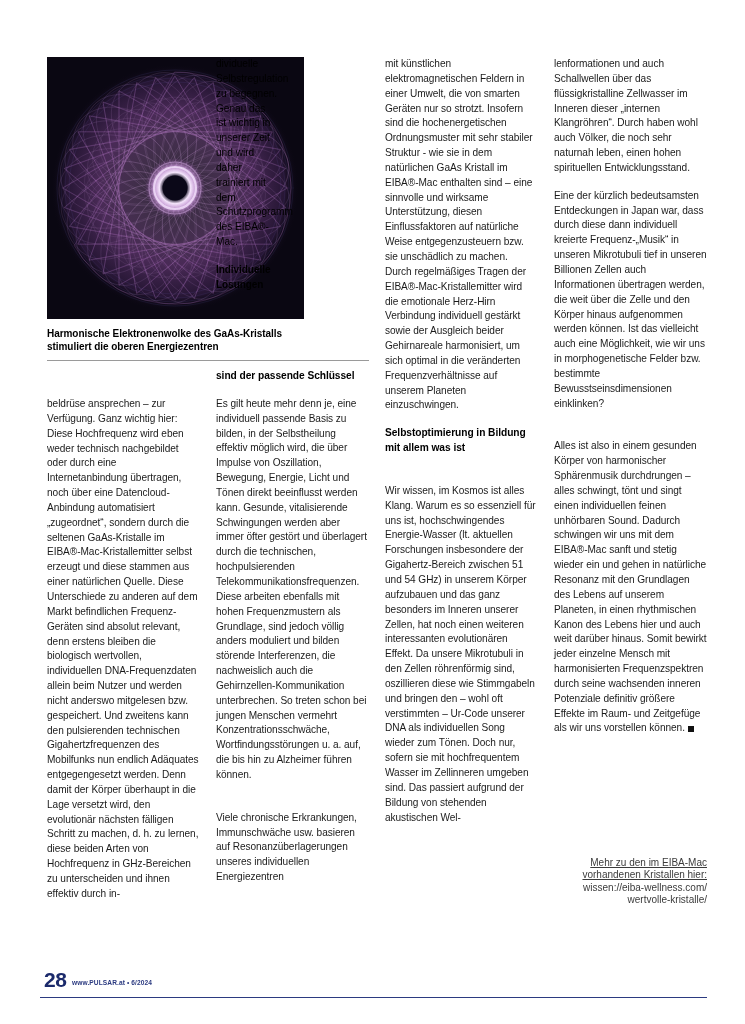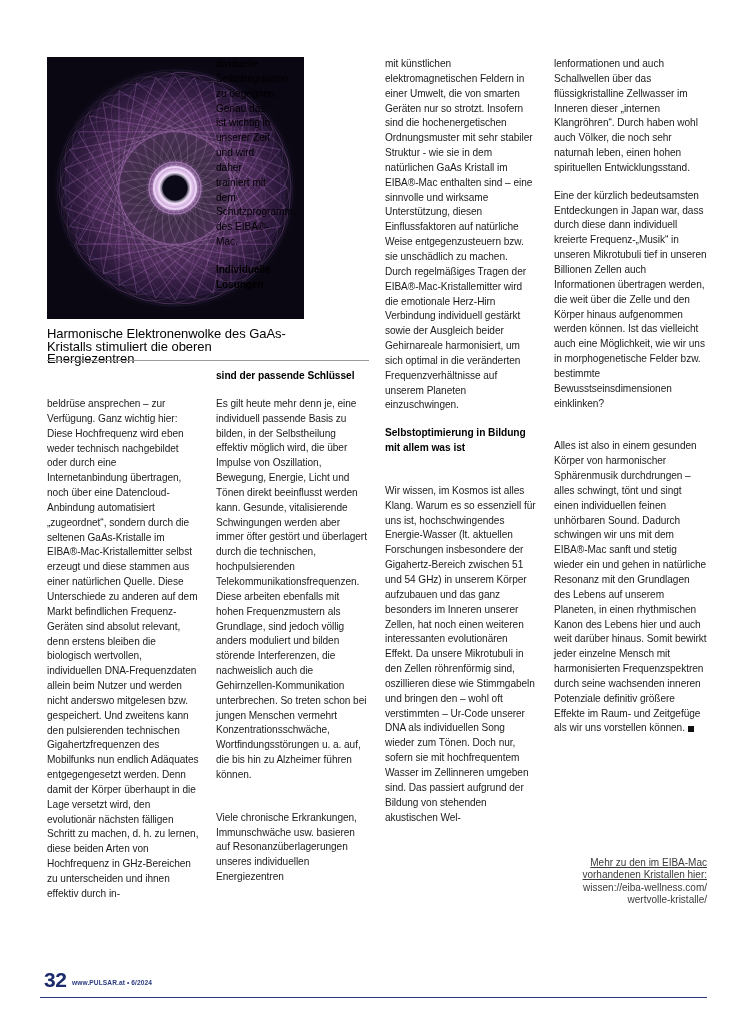--- a/index.html
+++ b/index.html
@@ -75,23 +75,23 @@
     position: relative;
     overflow: hidden;
   }
   .figure .img svg { display: block; }
 
   .caption {
     position: absolute;
     left: 0px;
     top: 271px;
     width: 252px;
-    font-size: 13px;
+    font-size: 10px;
     line-height: 12.6px;
-    font-weight: normal;
+    font-weight: bold;
     color: #000;
     letter-spacing: -0.05px;
   }
 
   .rule-caption {
     position: absolute;
     left: 0px;
     top: 303px;
     width: 322px;
     height: 1px;
@@ -349,16 +349,16 @@
     <div class="linknote">
       <div class="u">Mehr zu den im EIBA-Mac</div>
       <div class="u">vorhandenen Kristallen hier:</div>
       <div>wissen://eiba-wellness.com/</div>
       <div>wertvolle-kristalle/</div>
     </div>
 
   </div>
 
   <div class="footer-rule"></div>
-  <div class="folio">32</div>
+  <div class="folio">28</div>
   <div class="footer-text">www.PULSAR.at • 6/2024</div>
 
 </div>
 
 </body></html>

